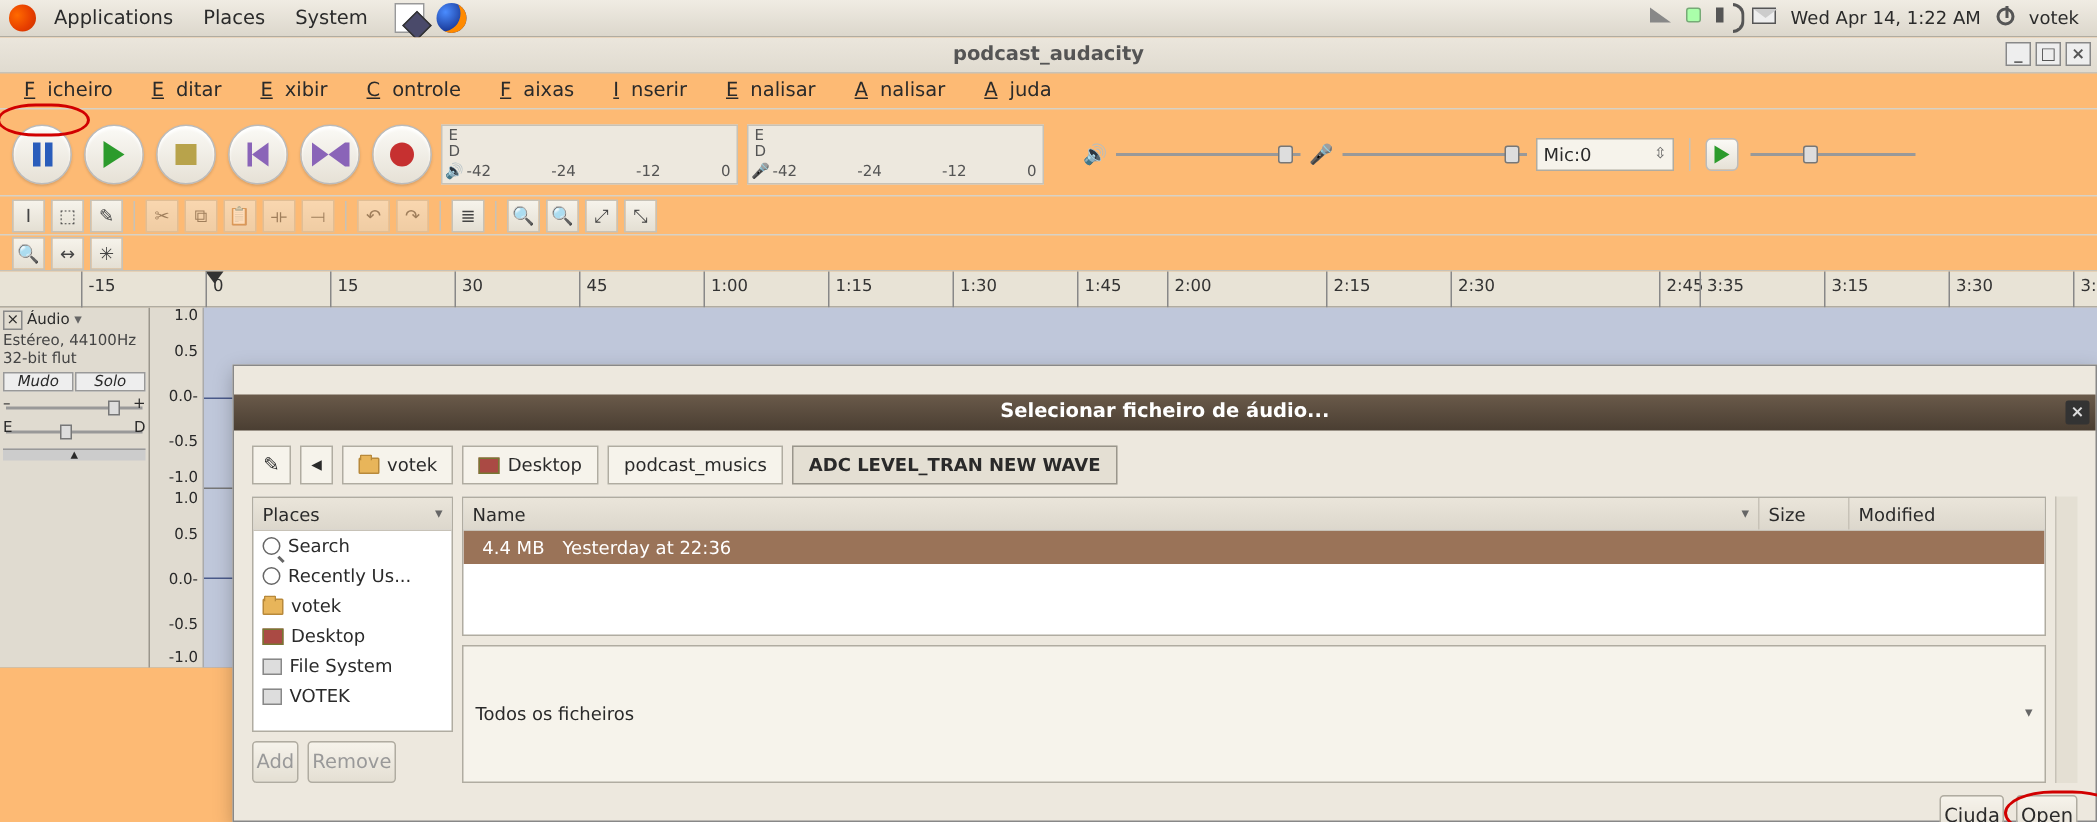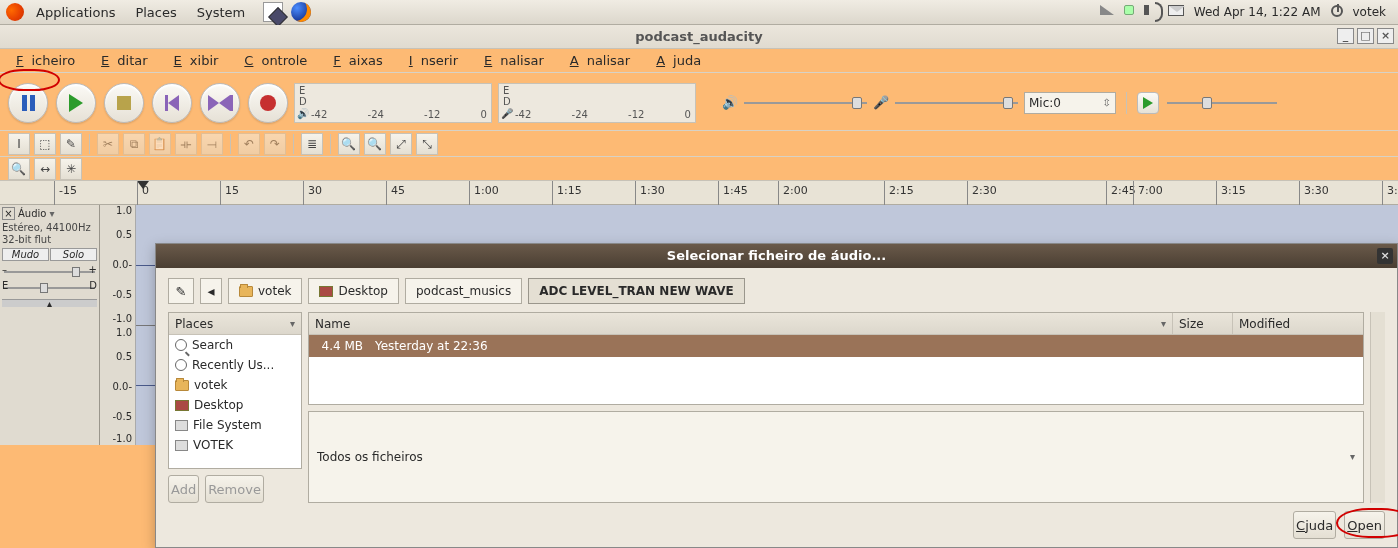--- a/index.html
+++ b/index.html
@@ -96,21 +96,21 @@
   .amp-scale div{position:absolute;right:3px;}
 
   .waveform-area{flex:1;background:#bfc7da;position:relative;}
   .wave-split{position:absolute;left:0;right:0;top:50%;border-top:1px solid #777;}
   .wave-upper,.wave-lower{position:absolute;left:0;right:0;height:50%;}
   .wave-upper{top:0;} .wave-lower{bottom:0;}
   .wave-mid{position:absolute;left:0;right:0;top:50%;height:1px;background:#4a5a8a;}
 
   
   .file-dialog{position:absolute;left:155px;top:218px;right:0;bottom:0;background:#ede8de;border:1px solid #888;box-shadow:0 4px 12px rgba(0,0,0,.25);}
-  .fd-title{height:24px;background:linear-gradient(#6a5a4a,#4a3e32);color:#fff;font-weight:bold;text-align:center;line-height:24px;position:relative;font-size:13px;}
+  .fd-title{height:24px;background:linear-gradient(#6a5a4a,#4a3e32);color:#fff;font-weight:bold;text-align:center;line-height:24px;position:relative;font-size:13px;margin-top:19px;}
   .fd-title .close{position:absolute;right:4px;top:4px;width:16px;height:16px;background:#333;color:#ddd;border-radius:2px;font-size:11px;line-height:15px;text-align:center;}
   .fd-body{padding:10px 12px 8px;display:flex;flex-direction:column;gap:8px;height:calc(100% - 24px);}
   .fd-breadcrumb{display:flex;gap:6px;align-items:center;}
   .pencil-btn{width:26px;height:26px;border:1px solid #b0aca1;background:#f6f3eb;display:flex;align-items:center;justify-content:center;}
   .nav-back{width:22px;height:26px;border:1px solid #b0aca1;background:#f6f3eb;text-align:center;line-height:24px;font-size:14px;}
   .crumb{height:26px;padding:0 10px;border:1px solid #b0aca1;background:#f6f3eb;display:flex;align-items:center;gap:5px;font-size:12px;}
   .crumb.active{background:#e4dfd3;border-color:#9a968c;font-weight:bold;}
   .folder-icon{width:14px;height:11px;background:#e8b55a;border:1px solid #b8893a;border-radius:1px;position:relative;}
   .folder-icon:before{content:"";position:absolute;top:-3px;left:0;width:6px;height:3px;background:#e8b55a;border:1px solid #b8893a;border-bottom:none;border-radius:1px 1px 0 0;}
   .desktop-icon{width:14px;height:11px;background:#aa4a44;border:1px solid #773;}
@@ -340,21 +340,21 @@
     <div class="tick" style="left:884px">
         <span>2:15</span>
       </div>
     <div class="tick" style="left:967px">
         <span>2:30</span>
       </div>
     <div class="tick" style="left:1106px">
         <span>2:45</span>
       </div>
     <div class="tick" style="left:1133px">
-        <span>7:00</span>
+        <span>3:35</span>
       </div>
     <div class="tick" style="left:1216px">
         <span>3:15</span>
       </div>
     <div class="tick" style="left:1299px">
         <span>3:30</span>
       </div>
     <div class="tick" style="left:1382px">
         <span>3:45</span>
       </div>

